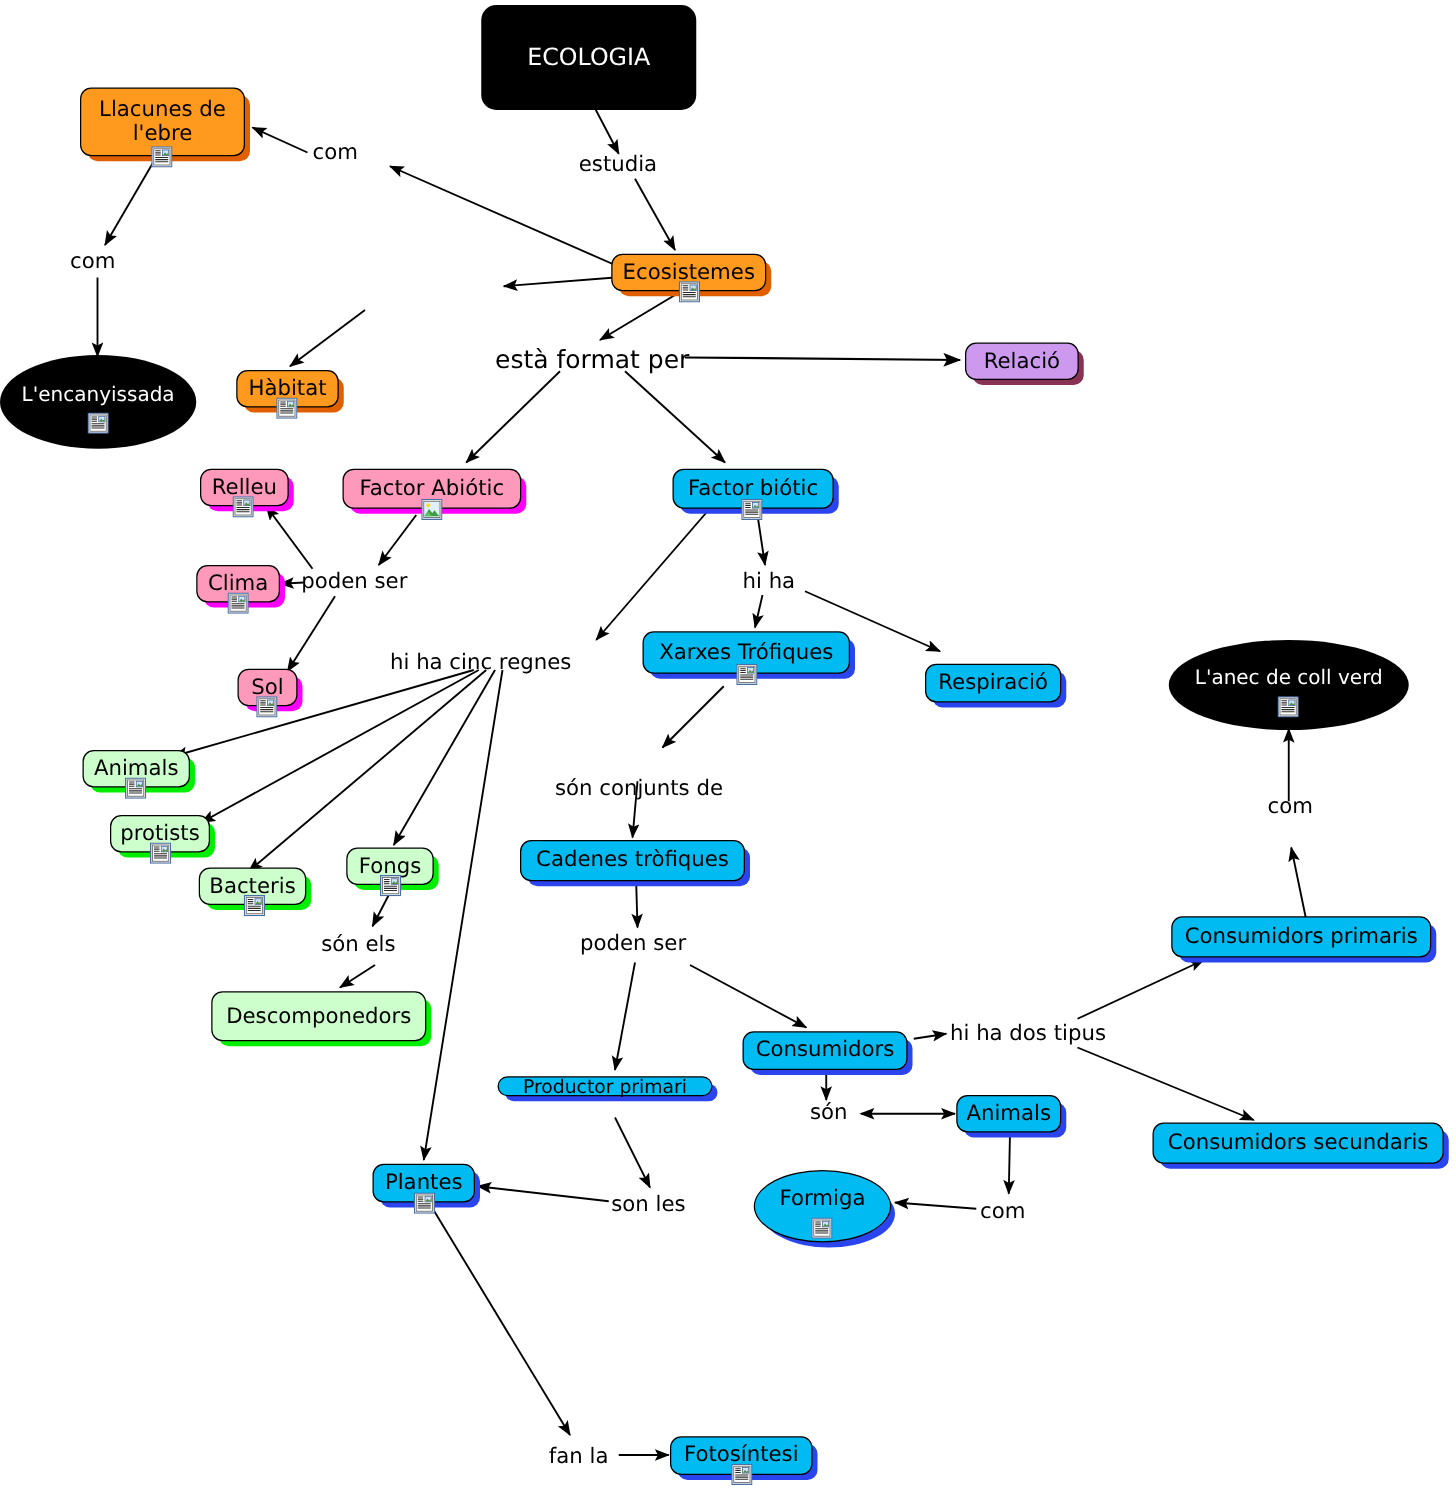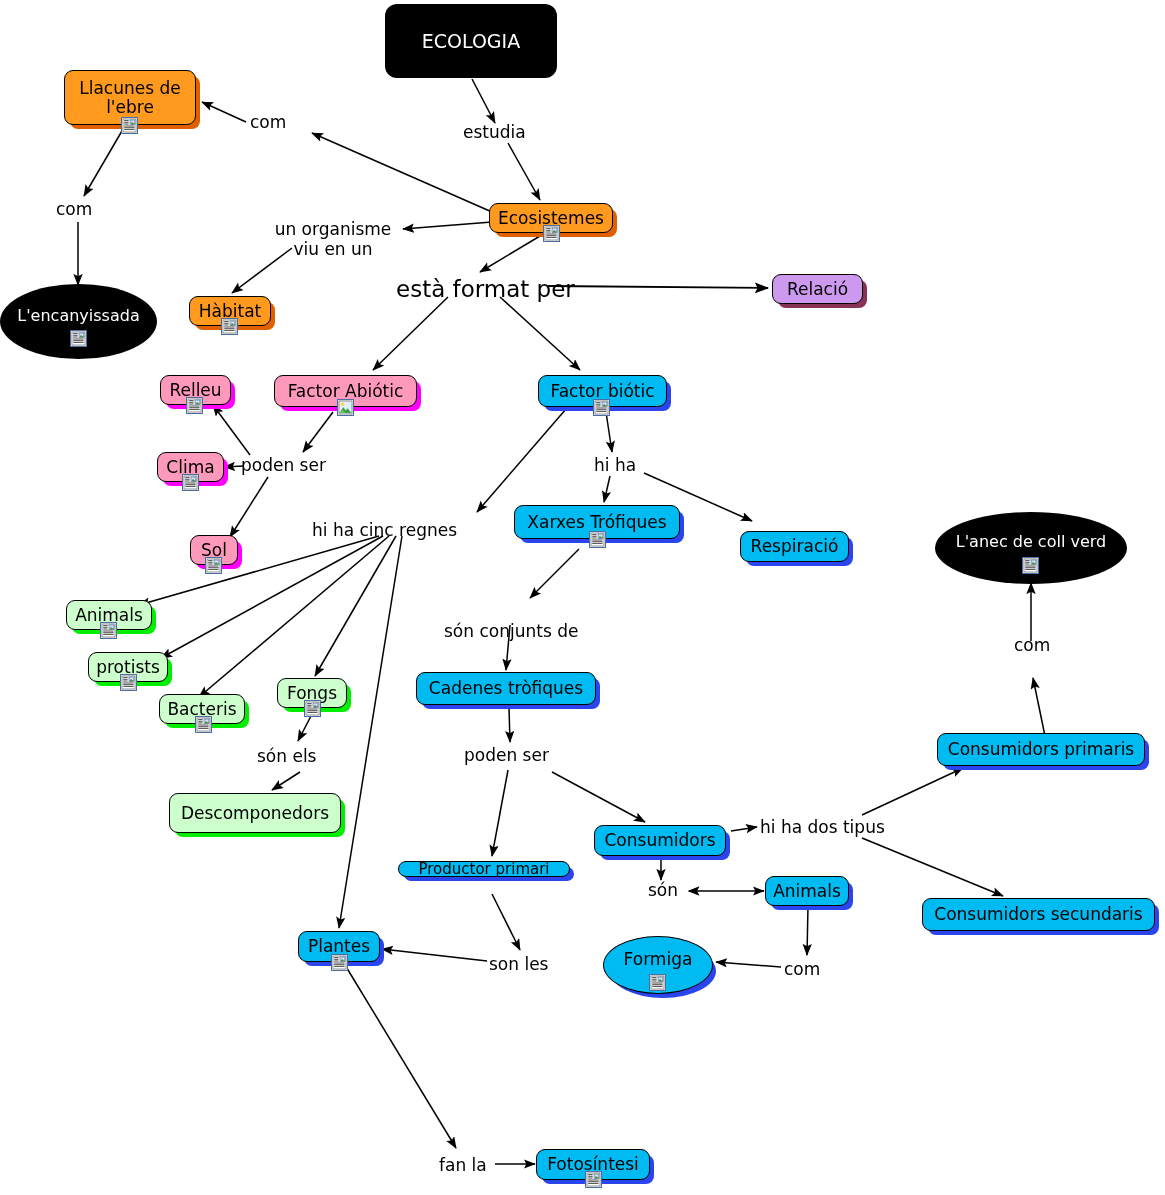--- a/index.html
+++ b/index.html
@@ -170,21 +170,21 @@
       <path d="M1045,736 L1033,678" marker-end="url(#ah)"></path>
 
       <path d="M1031,641 L1031,583" marker-end="url(#ah)"></path>
 
       <path d="M345,965 L456,1148" marker-end="url(#ah)"></path>
 
       <path d="M495,1164 L535,1164" marker-end="url(#ah)"></path>
     </g>
   </svg>
 
-  <div class="node box c-black" style="left:385px;top:4px;width:172px;height:74px;border-radius:12px;font-size:19px;">
+  <div class="node box c-black" style="left:385px;top:4px;width:172px;height:84px;border-radius:12px;font-size:19px;">
     <span class="lbl">ECOLOGIA</span>
   </div>
 
   <div class="node box c-orange" style="left:64px;top:70px;width:132px;height:55px;font-size:17px;">
     <span class="lbl multiline" style="white-space:pre-line;">Llacunes de
 l'ebre</span>
   </div>
   <span class="resicon" style="left:121px;top:117px;">
     <svg viewBox="0 0 17 17" width="17" height="17">
       <rect x="0.5" y="0.5" width="16" height="16" fill="#f2f2f2" stroke="#4a6fa5"></rect>
@@ -570,24 +570,22 @@
       </g>
     </svg>
   </span>
 
   <div class="linklabel" style="left:463px;top:122px;font-size:17px;">estudia</div>
 
   <div class="linklabel" style="left:250px;top:112px;font-size:17px;">com</div>
 
   <div class="linklabel" style="left:56px;top:199px;font-size:17px;">com</div>
 
-  <div class="linklabel" style="left:259px;top:219px;font-size:17px;white-space:pre-line;width:148px;">un organisme
-viu en un</div>
-
-  <div class="linklabel" style="left:396px;top:276px;font-size:23px;">està format per</div>
+
+  <div class="linklabel" style="left:396px;top:276px;font-size:20px;">està format per</div>
 
   <div class="linklabel" style="left:241px;top:455px;font-size:17px;">poden ser</div>
 
   <div class="linklabel" style="left:312px;top:520px;font-size:17px;">hi ha cinc regnes</div>
 
   <div class="linklabel" style="left:257px;top:746px;font-size:17px;">són els</div>
 
   <div class="linklabel" style="left:594px;top:455px;font-size:17px;">hi ha</div>
 
   <div class="linklabel" style="left:444px;top:604px;font-size:17px;margin-top:17px;">són conjunts de</div>

